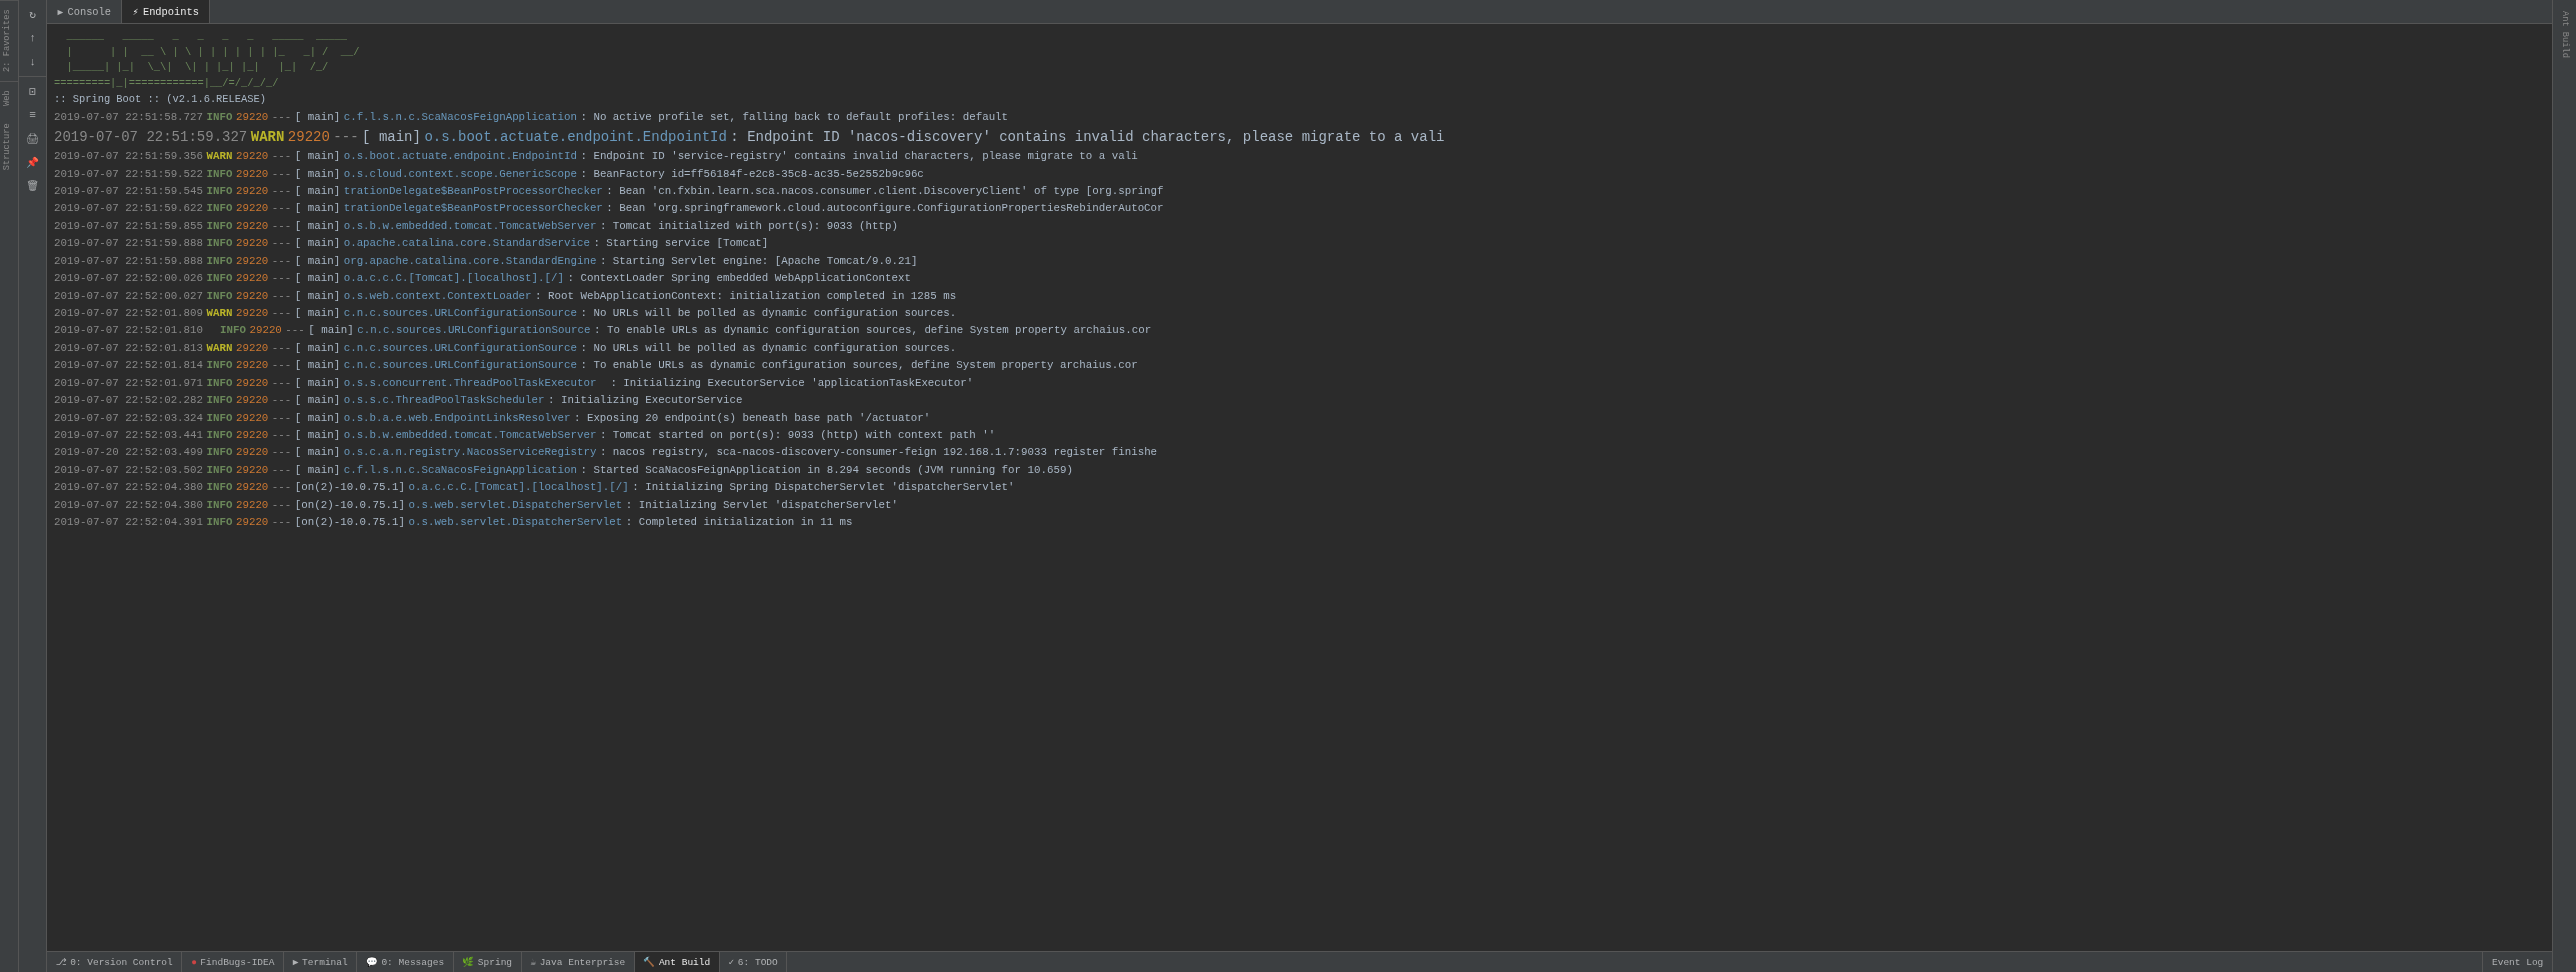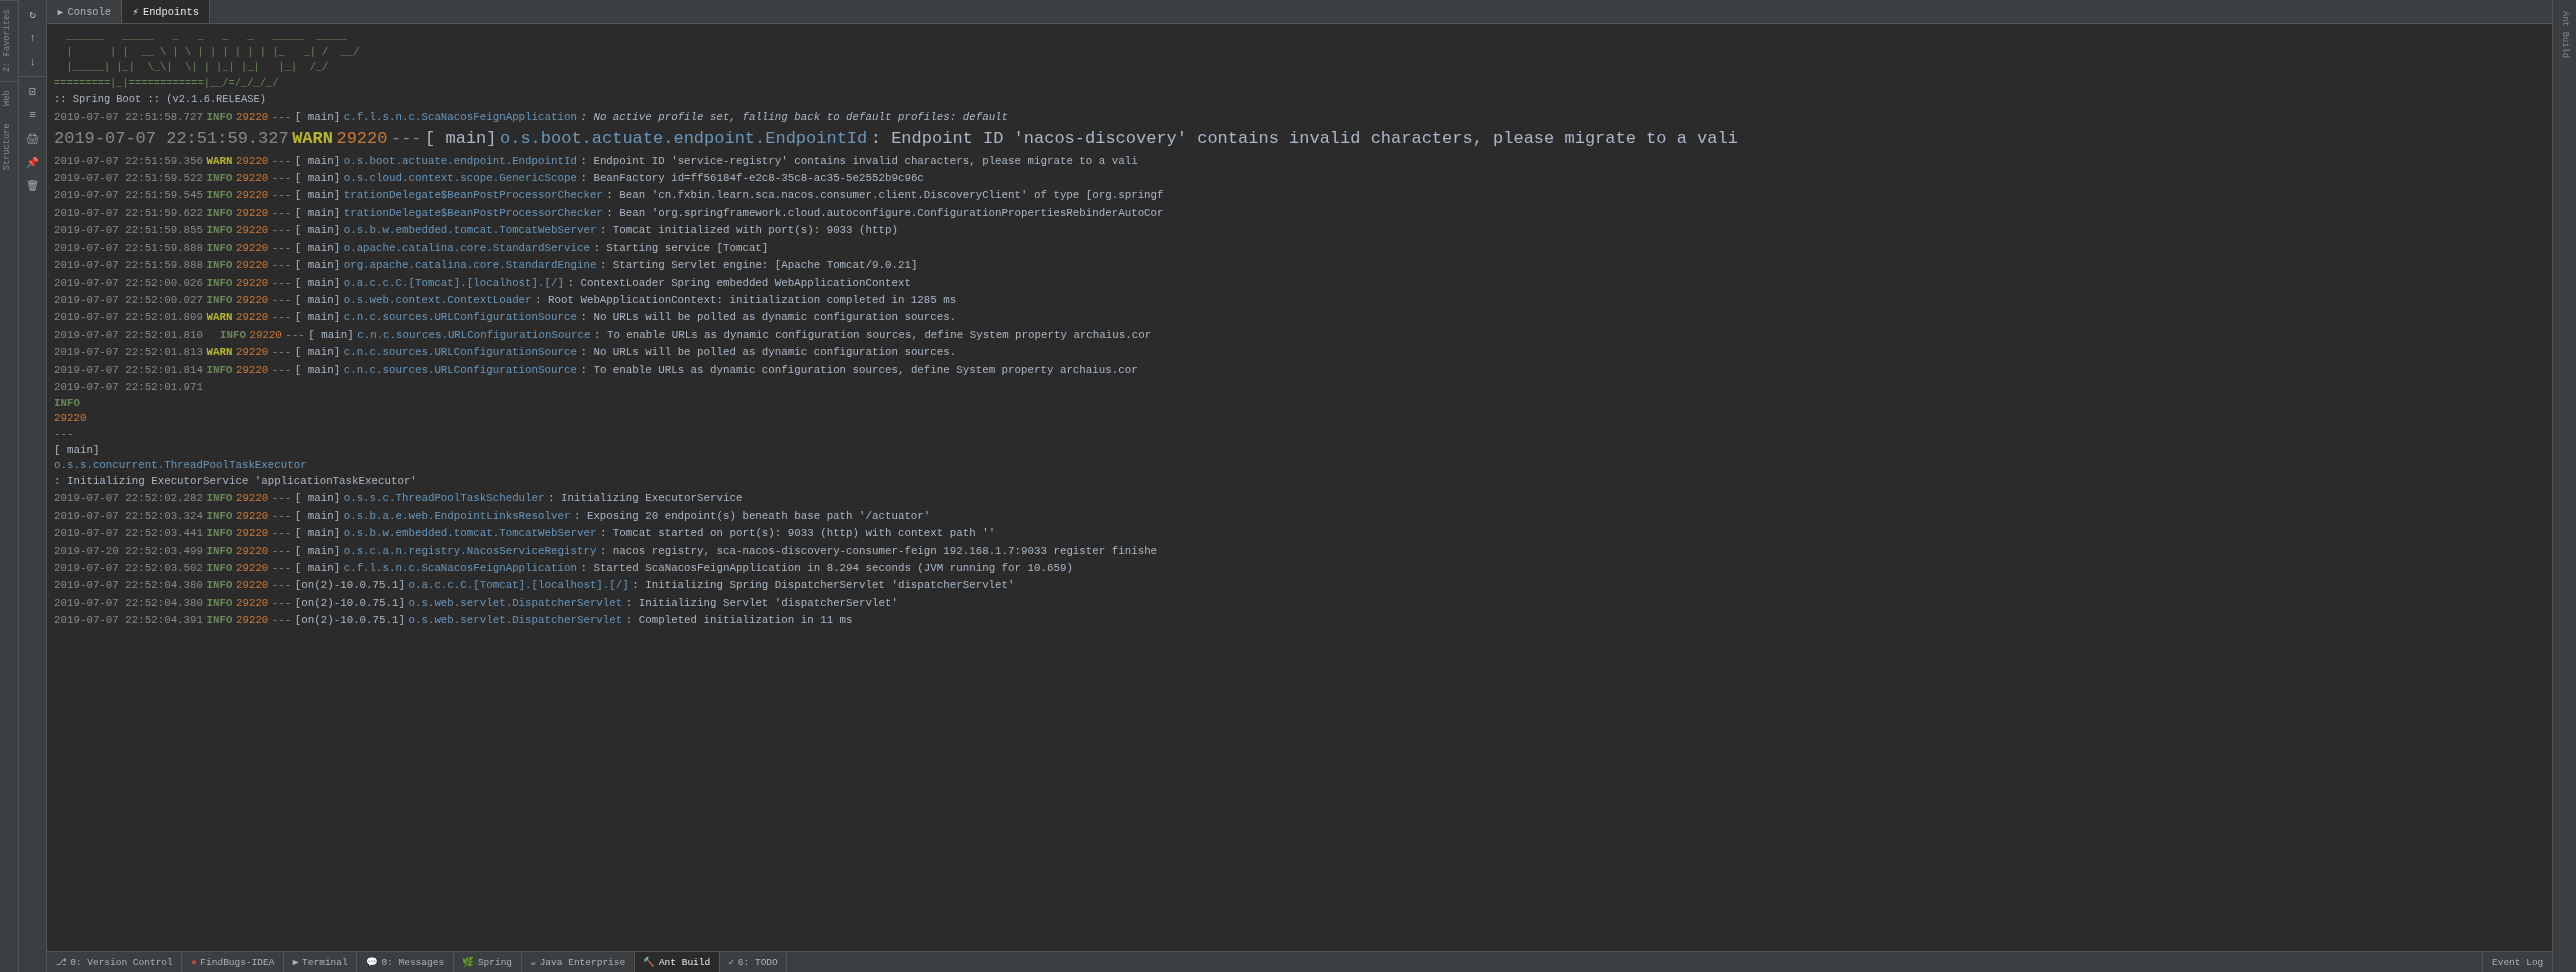--- a/index.html
+++ b/index.html
@@ -67,24 +67,24 @@
 =========|_|============|__/=/_/_/_/</div>
     <div style="color:#a9b7c6;font-size:10.4px;padding:0 7px 3.5px;font-family:'Courier New',monospace;">  :: Spring Boot ::        (v2.1.6.RELEASE)</div>
 
     <div style="display:flex;align-items:baseline;padding:0.9px 7px;white-space:nowrap;line-height:1.45;font-size:10.8px;">
       <span style="color:#888;margin-right:3.5px;">2019-07-07 22:51:58.727</span>
       <span style="color:#6a8759;font-weight:bold;margin-right:3.5px;">INFO</span>
       <span style="color:#cc7832;margin-right:3.5px;">29220</span>
       <span style="color:#888;margin-right:3.5px;">---</span>
       <span style="color:#a9b7c6;margin-right:3.5px;">[           main]</span>
       <span style="color:#6897bb;margin-right:3.5px;">c.f.l.s.n.c.ScaNacosFeignApplication</span>
-      <span style="color:#a9b7c6;font-style:italic;">: No active profile set, falling back to default profiles: default</span>
-    </div>
-
-    <div style="display:flex;align-items:flex-end;padding:0.9px 7px;white-space:nowrap;line-height:1.45;font-size:17px;">
+      <span style="color:#a9b7c6;">: No active profile set, falling back to default profiles: default</span>
+    </div>
+
+    <div style="display:flex;align-items:flex-end;padding:0.9px 7px;white-space:nowrap;line-height:1.45;font-size:14px;">
       <span style="color:#888;margin-right:3.5px;">2019-07-07 22:51:59.327</span>
       <span style="color:#bbb529;font-weight:bold;margin-right:3.5px;">WARN</span>
       <span style="color:#cc7832;margin-right:3.5px;">29220</span>
       <span style="color:#888;margin-right:3.5px;">---</span>
       <span style="color:#a9b7c6;margin-right:3.5px;">[           main]</span>
       <span style="color:#6897bb;margin-right:3.5px;">o.s.boot.actuate.endpoint.EndpointId</span>
       <span style="color:#a9b7c6;">: Endpoint ID 'nacos-discovery' contains invalid characters, please migrate to a vali</span>
     </div>
 
     <div style="display:flex;align-items:baseline;padding:0.9px 7px;white-space:nowrap;line-height:1.45;font-size:10.8px;">
@@ -210,21 +210,21 @@
     <div style="display:flex;align-items:baseline;padding:0.9px 7px;white-space:nowrap;line-height:1.45;font-size:10.8px;">
       <span style="color:#888;margin-right:3.5px;">2019-07-07 22:52:01.814</span>
       <span style="color:#6a8759;font-weight:bold;margin-right:3.5px;">INFO</span>
       <span style="color:#cc7832;margin-right:3.5px;">29220</span>
       <span style="color:#888;margin-right:3.5px;">---</span>
       <span style="color:#a9b7c6;margin-right:3.5px;">[           main]</span>
       <span style="color:#6897bb;margin-right:3.5px;">c.n.c.sources.URLConfigurationSource</span>
       <span style="color:#a9b7c6;">: To enable URLs as dynamic configuration sources, define System property archaius.cor</span>
     </div>
 
-    <div style="display:flex;align-items:baseline;padding:0.9px 7px;white-space:nowrap;line-height:1.45;font-size:10.8px;flex-direction:column;">
+    <div style="display:flex;align-items:baseline;padding:0.9px 7px;white-space:nowrap;line-height:1.45;font-size:10.8px;">
       <span style="color:#888;margin-right:3.5px;">2019-07-07 22:52:01.971</span>
       <span style="color:#6a8759;font-weight:bold;margin-right:3.5px;">INFO</span>
       <span style="color:#cc7832;margin-right:3.5px;">29220</span>
       <span style="color:#888;margin-right:3.5px;">---</span>
       <span style="color:#a9b7c6;margin-right:3.5px;">[           main]</span>
       <span style="color:#6897bb;margin-right:14px;">o.s.s.concurrent.ThreadPoolTaskExecutor</span>
       <span style="color:#a9b7c6;">: Initializing ExecutorService 'applicationTaskExecutor'</span>
     </div>
 
     <div style="display:flex;align-items:baseline;padding:0.9px 7px;white-space:nowrap;line-height:1.45;font-size:10.8px;">

